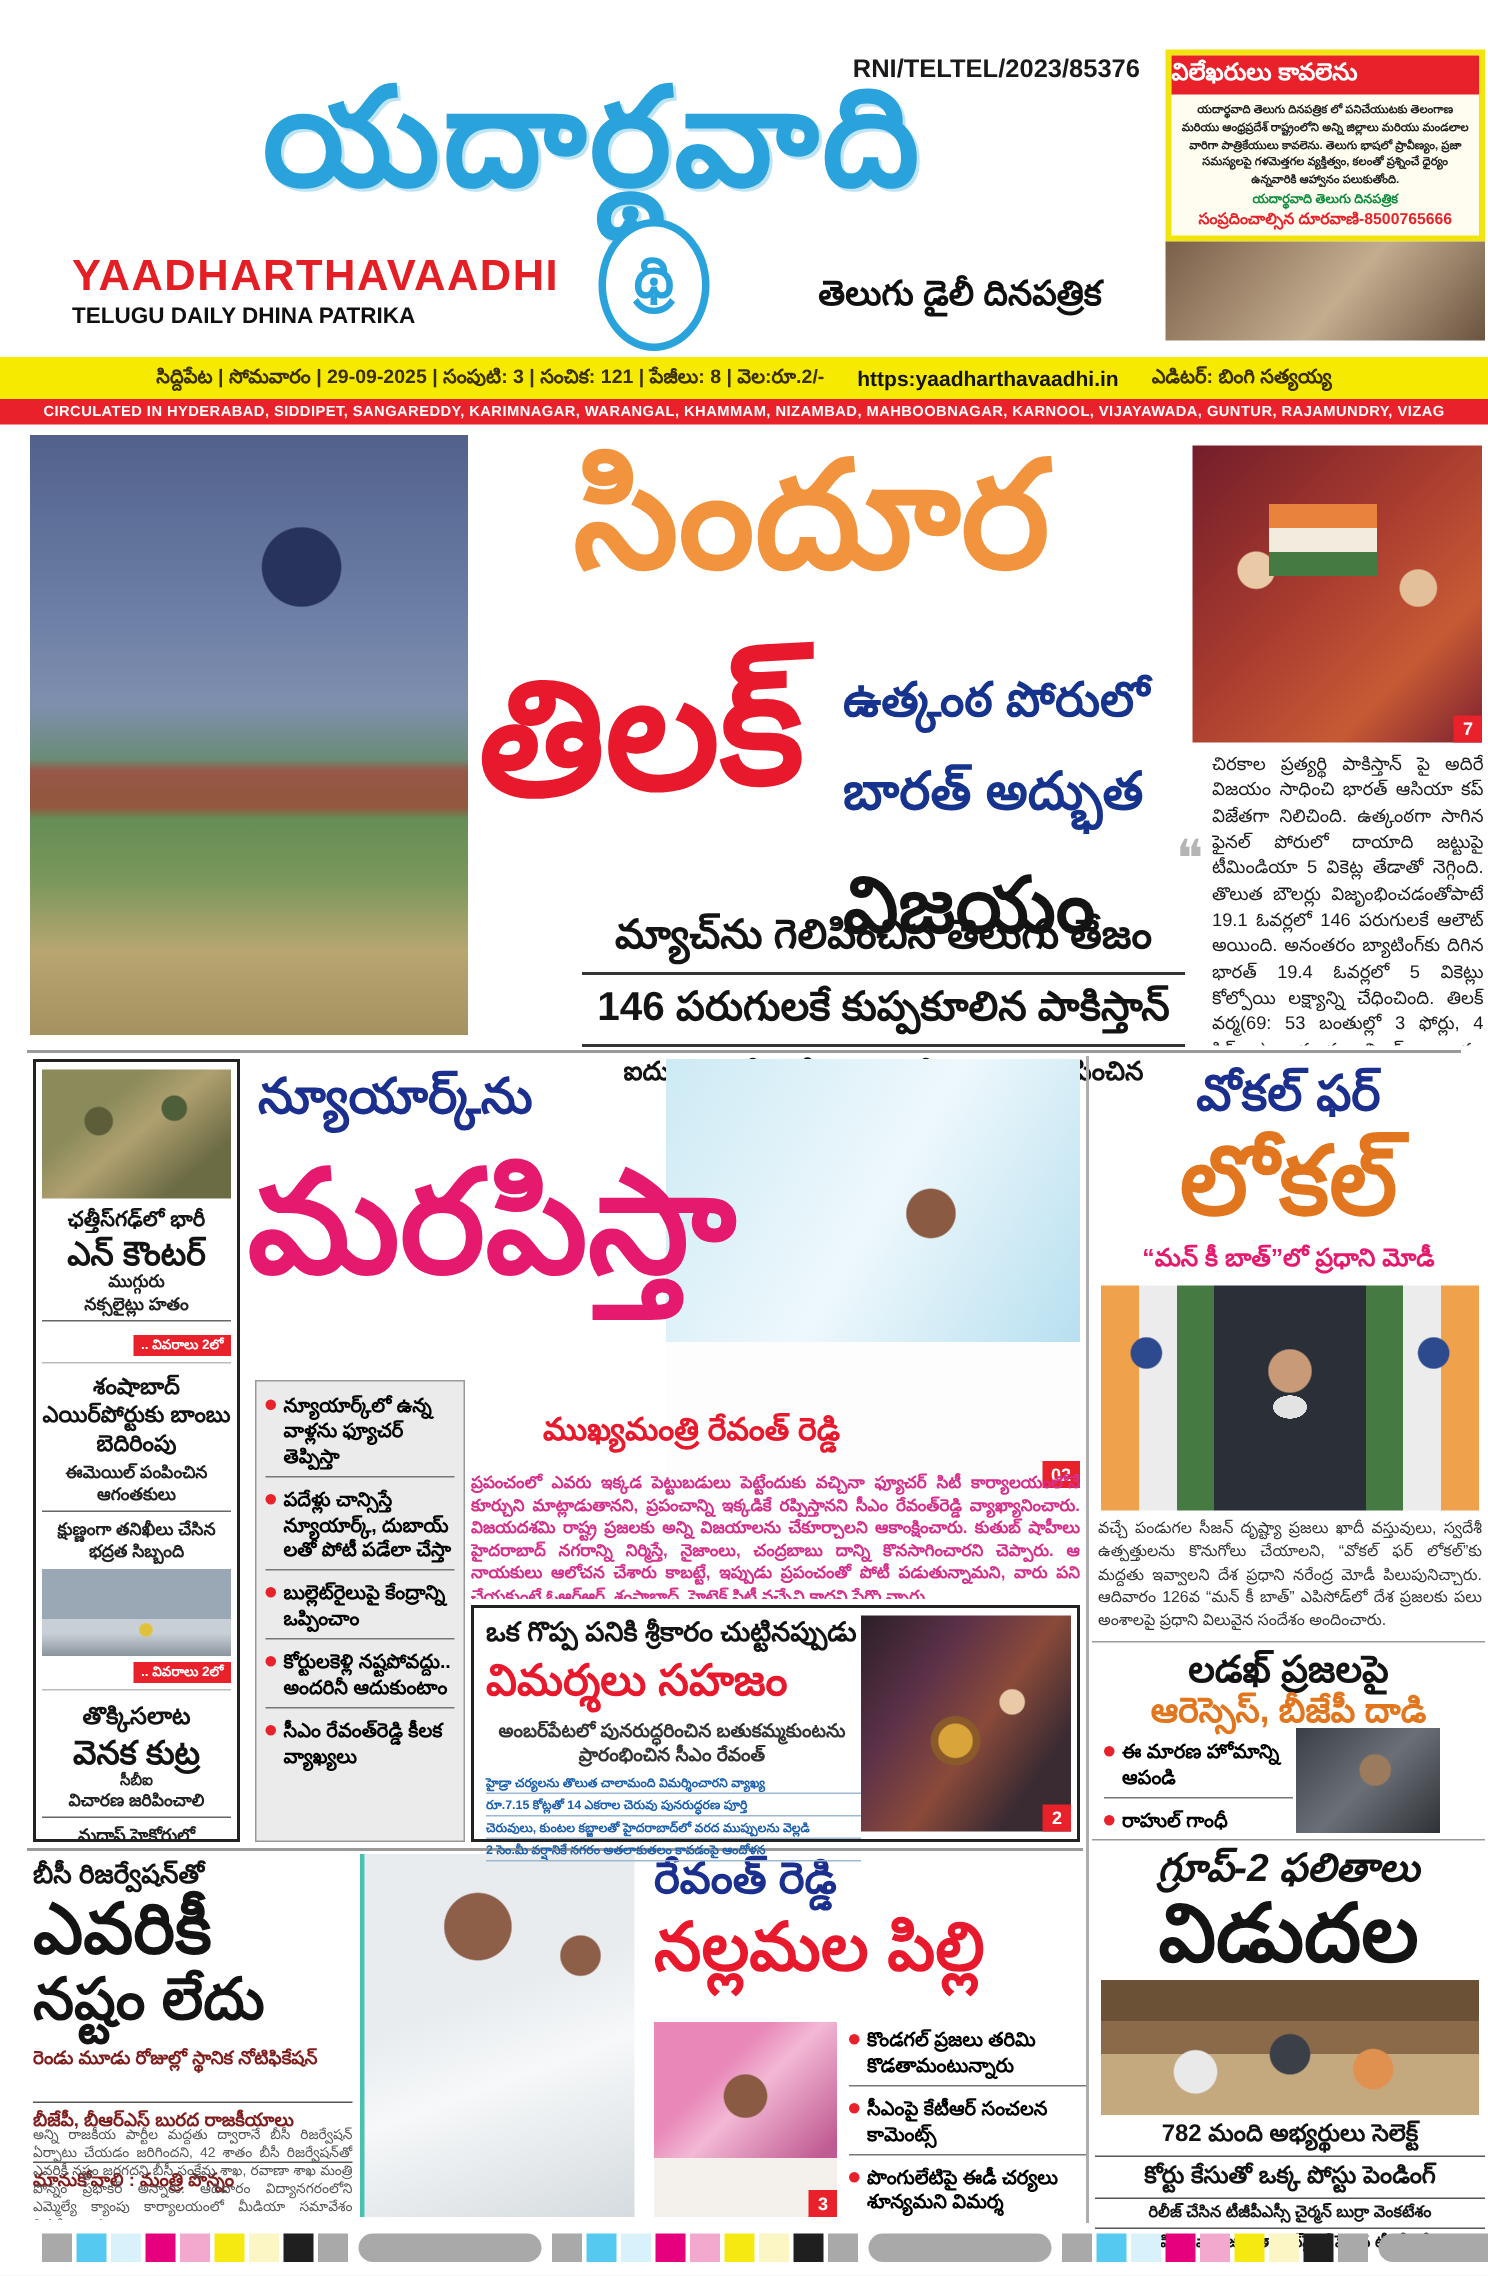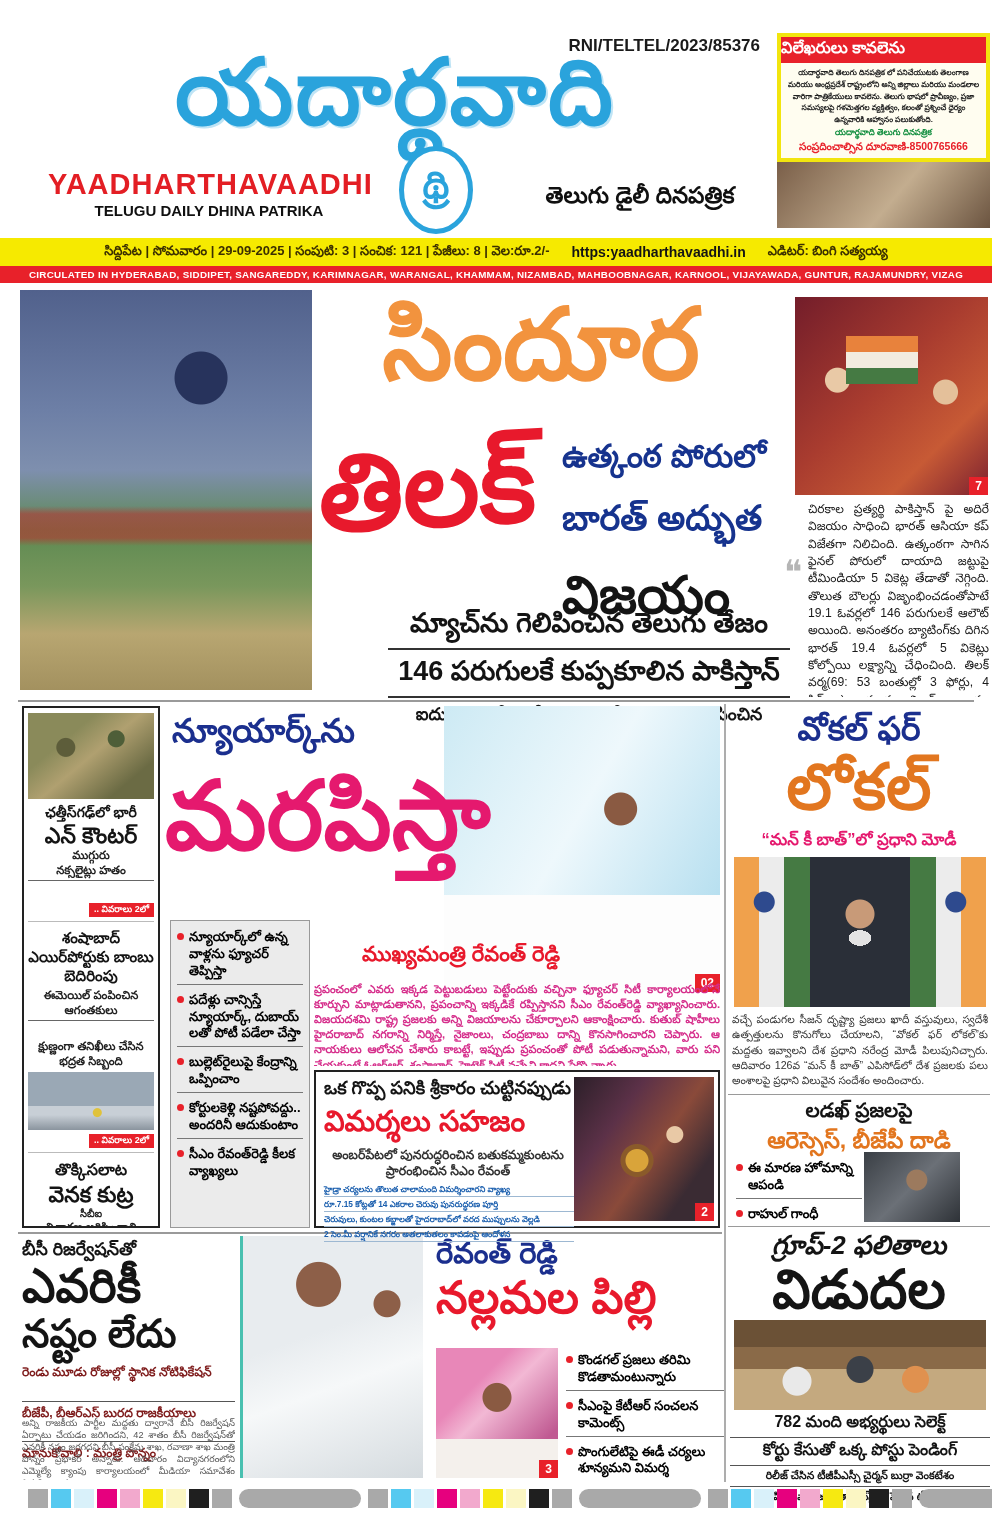--- a/index.html
+++ b/index.html
@@ -7,21 +7,21 @@
   .page{position:relative;width:992px;height:1517px;margin:0 auto;background:#fff;
         font-family:"Liberation Sans","DejaVu Sans",sans-serif;overflow:hidden;}
 
   
   .rni{position:absolute;top:36px;left:0;width:760px;text-align:right;font-size:17px;font-weight:700;color:#1a1a1a;}
   .mast-title{position:absolute;top:42px;left:25px;width:740px;text-align:center;font-size:92px;line-height:1.1;
               font-weight:800;color:#2aa3dc;letter-spacing:2px;text-shadow:2px 2px 0 #bfe4f5;}
   .mast-emblem{position:absolute;top:146px;left:399px;width:74px;height:88px;border:5px solid #2aa3dc;border-radius:50%;
                background:#fff;display:flex;align-items:center;justify-content:center;font-size:38px;font-weight:800;color:#2aa3dc;z-index:3;}
   .mast-en{position:absolute;top:168px;left:48px;width:322px;text-align:center;font-size:29px;font-weight:800;color:#e31e24;letter-spacing:1px;}
-  .mast-sub-en{position:absolute;top:202px;left:48px;width:322px;text-align:center;font-size:15px;font-weight:700;color:#101010;}
+  .mast-sub-en{position:absolute;top:202px;left:48px;width:322px;font-size:15px;font-weight:700;color:#101010;}
   .mast-tagline{position:absolute;top:182px;left:505px;width:270px;text-align:center;font-size:23px;font-weight:700;color:#101010;}
 
   
   .ad{position:absolute;top:33px;left:777px;width:213px;}
   .ad-yellow{border:4px solid #f2e50e;background:#fffdf0;}
   .ad-head{background:#e8212a;color:#fff;font-size:16px;font-weight:700;text-align:left;padding:2px 0;}
   .ad-body{font-size:7.6px;line-height:1.55;padding:4px 5px 1px;text-align:center;color:#222;font-weight:600;}
   .ad-pub{color:#0e8c3c;font-size:8.5px;font-weight:800;text-align:center;}
   .ad-phone{color:#e8212a;font-size:10.5px;font-weight:800;text-align:center;padding:1px 0 3px;}
   .ad-photo{height:66px;background:linear-gradient(130deg,#7a5f49,#c3ad8f 55%,#6b5440);}
@@ -36,21 +36,21 @@
   
   .ph{position:relative;background-repeat:no-repeat;}
   .ph-cricket{position:absolute;top:290px;left:20px;width:292px;height:400px;
     background-image:linear-gradient(180deg,transparent 54%,rgba(190,45,45,.55) 56% 62%,transparent 64%),
       radial-gradient(circle at 62% 22%,#27335c 0 26px,transparent 27px),
       linear-gradient(180deg,#51618c 0%,#6d7fa6 30%,#7e8fae 45%,#5d8a52 60%,#79975c 74%,#b8a671 86%,#a3915f 100%);}
   .lead-h1{position:absolute;top:292px;left:296px;width:490px;text-align:center;font-size:100px;line-height:1.05;
            font-weight:800;color:#f2933e;}
   .lead-h2{position:absolute;top:408px;left:300px;width:255px;text-align:center;font-size:108px;line-height:1.5;
            font-weight:800;color:#e8192c;transform:rotate(-3deg) skewX(-3deg);}
-  .lead-sub{position:absolute;top:438px;left:562px;width:232px;}
+  .lead-sub{position:absolute;top:448px;left:562px;width:232px;}
   .lead-sub .s1{font-size:32px;font-weight:800;color:#16338e;margin-bottom:16px;}
   .lead-sub .s2{font-size:35px;font-weight:800;color:#16338e;margin-bottom:18px;}
   .lead-sub .s3{font-size:52px;font-weight:800;color:#141414;}
   .lead-decks{position:absolute;top:608px;left:388px;width:402px;text-align:center;}
   .lead-decks .d{font-size:27px;font-weight:800;color:#141414;border-bottom:2px solid #333;padding-bottom:3px;margin-bottom:6px;}
   .lead-decks .d3{font-size:17.5px;font-weight:700;color:#141414;margin-top:5px;}
   .ph-fans{position:absolute;top:297px;left:795px;width:193px;height:198px;
     background-image:linear-gradient(180deg,#e8823c 0 33%,#f2ecdf 33% 66%,#457a43 66% 100%),
       radial-gradient(circle at 22% 42%,#e9c9a6 0 12px,transparent 13px),
       radial-gradient(circle at 78% 48%,#e4c09a 0 12px,transparent 13px),
@@ -67,21 +67,21 @@
   .rail{position:absolute;top:706px;left:22px;width:138px;height:522px;border:2px solid #222;
         padding:5px 4px;display:flex;flex-direction:column;overflow:hidden;}
   .ph-soldiers{height:86px;flex:none;
     background-image:radial-gradient(circle at 30% 40%,#5d5d3a 0 9px,transparent 10px),
       radial-gradient(circle at 70% 30%,#4e5e38 0 8px,transparent 9px),
       linear-gradient(140deg,#8a8a5a 0 30%,#b0a070 50%,#6b6b44 80%);}
   .rail-kicker{font-size:14px;font-weight:800;color:#141414;text-align:center;margin-top:5px;}
   .rail-title{font-size:22px;font-weight:800;color:#141414;text-align:center;line-height:1.1;}
   .rail-title2{font-size:15px;font-weight:800;color:#141414;text-align:center;line-height:1.25;margin-top:4px;}
   .rail-sub{font-size:11.5px;font-weight:600;color:#222;text-align:center;line-height:1.3;}
-  .rail-sub-u{border-bottom:1px solid #666;padding-bottom:2px;margin-bottom:18px;}
+  .rail-sub-u{border-bottom:1px solid #666;padding-bottom:2px;margin-bottom:5px;}
   .more-badge{background:#e8212a;color:#fff;font-size:9px;font-weight:700;padding:1px 5px;margin:4px 0 1px auto;}
   .rail-divider{border-top:1.5px solid #bbb;margin:3px 0;}
   .ph-airport{height:58px;flex:none;margin-top:3px;
     background-image:radial-gradient(circle at 55% 70%,#e0c23a 0 4px,transparent 5px),
       linear-gradient(180deg,#9aa8b5 0 58%,#c8cfd6 58% 74%,#8a949e 100%);}
 
   
   .ph-cm{position:absolute;top:706px;left:444px;width:276px;height:286px;
     background-image:radial-gradient(circle at 64% 36%,#8a5a42 0 16px,transparent 17px),
       linear-gradient(0deg,#fdfdfd 0 34%,transparent 34%),
@@ -116,21 +116,21 @@
   .modi-headline{position:absolute;top:750px;left:728px;width:262px;text-align:center;font-size:64px;font-weight:800;color:#e2761f;}
   .modi-deck{position:absolute;top:830px;left:728px;width:262px;text-align:center;font-size:16.5px;font-weight:800;color:#e5196e;}
   .ph-modi{position:absolute;top:857px;left:734px;width:252px;height:150px;
     background-image:radial-gradient(ellipse 16px 11px at 50% 54%,#e3e3e3 0 70%,transparent 71%),
       radial-gradient(circle at 50% 38%,#c89a78 0 14px,transparent 15px),
       radial-gradient(circle at 12% 30%,#2e4a8e 0 10px,transparent 11px),
       radial-gradient(circle at 88% 30%,#2e4a8e 0 10px,transparent 11px),
       linear-gradient(90deg,#f0a14c 0 10%,#ececec 10% 20%,#457a43 20% 30%,#2a2f38 30% 70%,#457a43 70% 80%,#ececec 80% 90%,#f0a14c 90% 100%);}
   .modi-body{position:absolute;top:1012px;left:732px;width:256px;height:80px;overflow:hidden;
              font-size:10.6px;line-height:1.45;color:#333;text-align:justify;font-weight:500;}
-  .ladakh-t1{position:absolute;top:1099px;left:728px;width:262px;text-align:center;font-size:20px;font-weight:800;color:#141414;}
+  .ladakh-t1{position:absolute;top:1099px;left:728px;width:262px;text-align:center;font-size:25px;font-weight:800;color:#141414;}
   .ladakh-t2{position:absolute;top:1127px;left:728px;width:262px;text-align:center;font-size:23px;font-weight:800;color:#e2761f;}
   .ladakh-bullets{position:absolute;top:1160px;left:736px;width:126px;}
   .ph-rahul{position:absolute;top:1152px;left:864px;width:96px;height:70px;
     background-image:radial-gradient(circle at 55% 40%,#9c7a5e 0 10px,transparent 11px),
       linear-gradient(135deg,#3a3f45,#6b7077 50%,#2e3237);}
   .g2-kicker{position:absolute;top:1230px;left:728px;width:262px;text-align:center;font-size:26px;font-weight:800;color:#141414;font-style:italic;}
   .g2-headline{position:absolute;top:1258px;left:728px;width:262px;text-align:center;font-size:54px;font-weight:800;color:#141414;}
   .ph-group2{position:absolute;top:1320px;left:734px;width:252px;height:90px;
     background-image:radial-gradient(circle at 25% 68%,#e9e9e9 0 14px,transparent 15px),
       radial-gradient(circle at 50% 55%,#3b4048 0 13px,transparent 14px),

